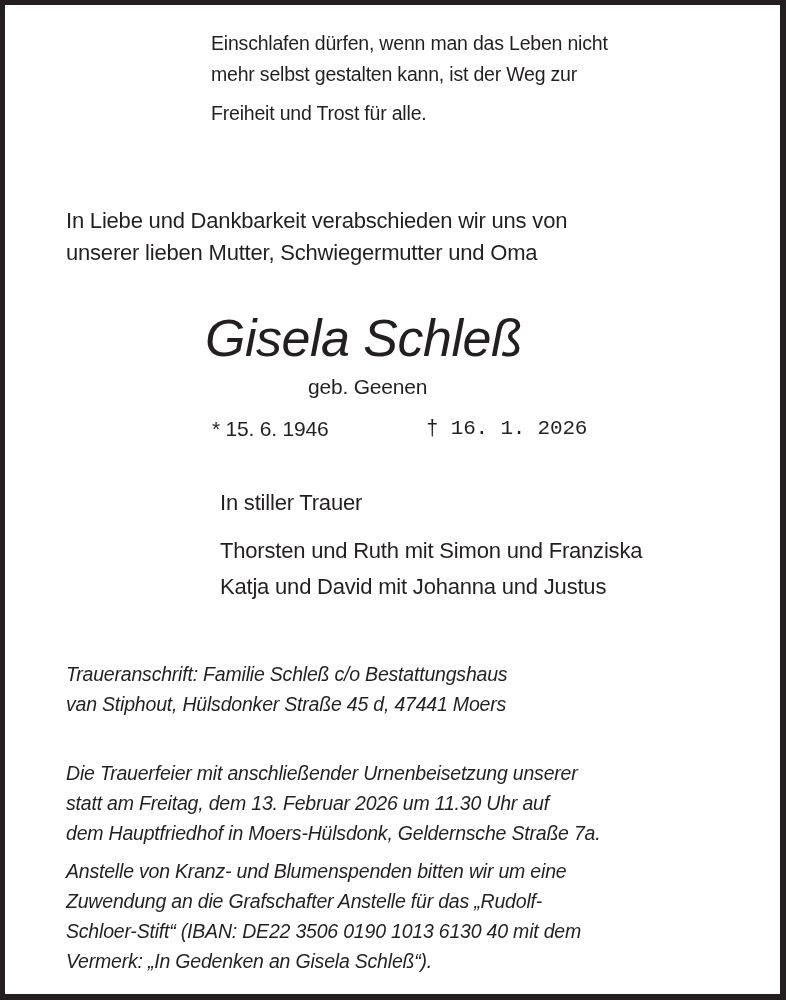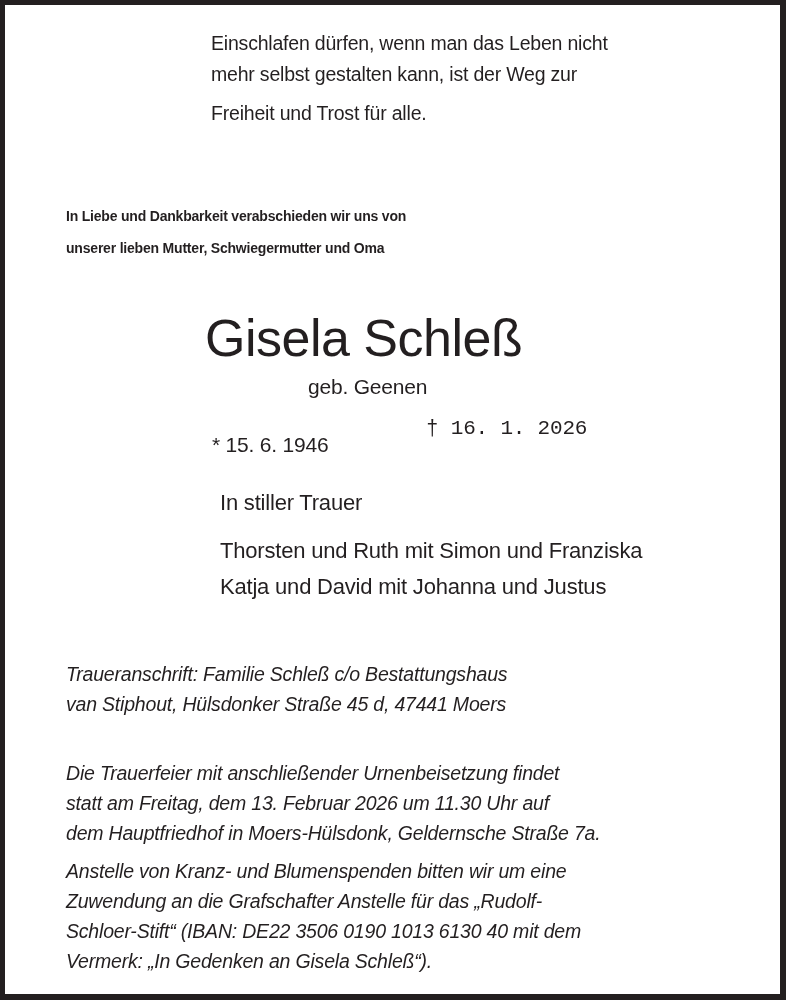--- a/index.html
+++ b/index.html
@@ -1,24 +1,24 @@
 <!DOCTYPE html>
 <html><head>
 <meta charset="utf-8">
 <style>
   html, body { margin:0; padding:0; }
   body { width:786px; height:1000px; background:#231f20; position:relative; overflow:hidden;
          font-family:"Liberation Sans", sans-serif; color:#231f20; }
   .card { position:absolute; left:5px; top:5px; width:775px; height:989px; background:#ffffff; }
   .t { position:absolute; white-space:nowrap; font-size:19.5px; letter-spacing:-0.2px; }
   .quote { left:211px; }
-  .intro { left:66px; font-size:14px;font-weight:bold; }
-  .name { left:205px; top:308px; font-size:52px; letter-spacing:-0.5px; }
+  .intro { left:66px; font-size:22px; }
+  .name { left:205px; top:308px; font-size:52px; letter-spacing:-0.5px;font-style:italic; }
   .maiden { left:308px; top:375px; font-size:21px; }
-  .birth { left:212px; top:417px; font-size:21px;margin-top:16px; }
+  .birth { left:212px; top:417px; font-size:21px; }
   .death { left:426px; top:417px; font-size:21px;font-family:Liberation Mono, monospace; }
   .fam { left:220px; font-size:22px; }
   .body { left:66px; font-size:19.5px;font-style:italic; }
 </style>
 </head>
 <body>
 
 <div class="card"></div>
 
 <div class="t quote" style="top:32px">Einschlafen dürfen, wenn man das Leben nicht</div>
@@ -33,20 +33,20 @@
 <div class="t birth">* 15. 6. 1946</div>
 <div class="t death">† 16. 1. 2026</div>
 
 <div class="t fam" style="top:490px">In stiller Trauer</div>
 <div class="t fam" style="top:538px">Thorsten und Ruth mit Simon und Franziska</div>
 <div class="t fam" style="top:574px">Katja und David mit Johanna und Justus</div>
 
 <div class="t body" style="top:663px">Traueranschrift: Familie Schleß c/o Bestattungshaus</div>
 <div class="t body" style="top:693px">van Stiphout, Hülsdonker Straße 45 d, 47441 Moers</div>
 
-<div class="t body" style="top:762px">Die Trauerfeier mit anschließender Urnenbeisetzung findet</div>
+<div class="t body" style="top:762px">Die Trauerfeier mit anschließender Urnenbeisetzung unserer</div>
 <div class="t body" style="top:792px">statt am Freitag, dem 13. Februar 2026 um 11.30 Uhr auf</div>
 <div class="t body" style="top:822px">dem Hauptfriedhof in Moers-Hülsdonk, Geldernsche Straße 7a.</div>
 
 <div class="t body" style="top:860px">Anstelle von Kranz- und Blumenspenden bitten wir um eine</div>
 <div class="t body" style="top:890px">Zuwendung an die Grafschafter Anstelle für das „Rudolf-</div>
 <div class="t body" style="top:920px">Schloer-Stift“ (IBAN: DE22 3506 0190 1013 6130 40 mit dem</div>
 <div class="t body" style="top:950px">Vermerk: „In Gedenken an Gisela Schleß“).</div>
 
 </body></html>

